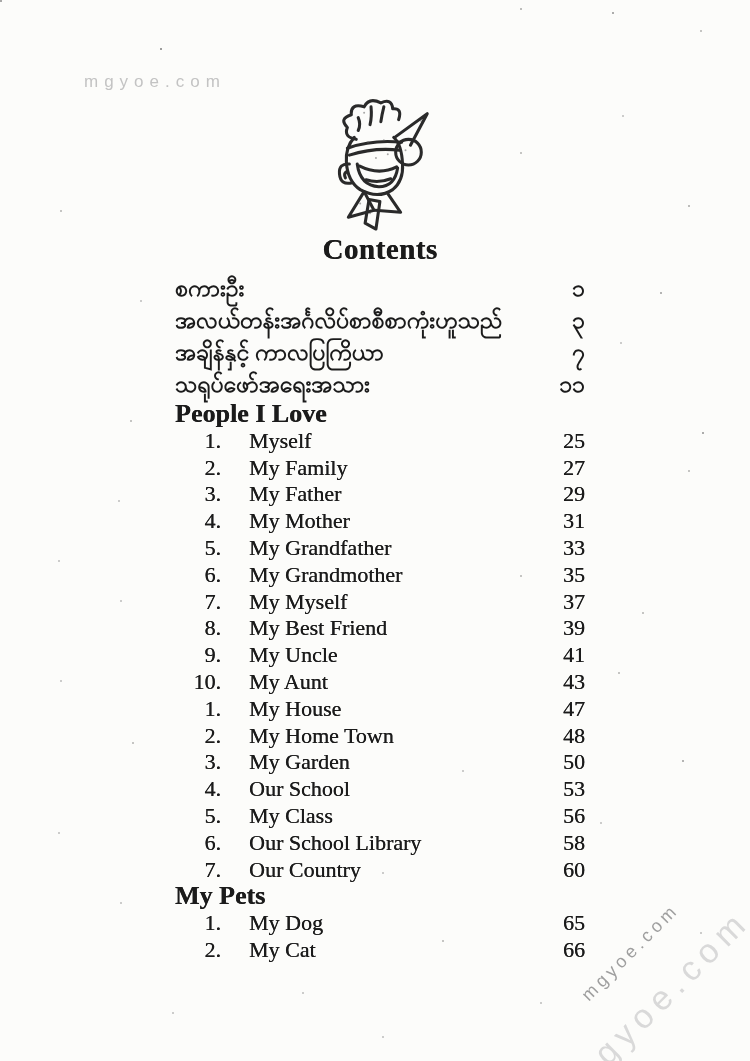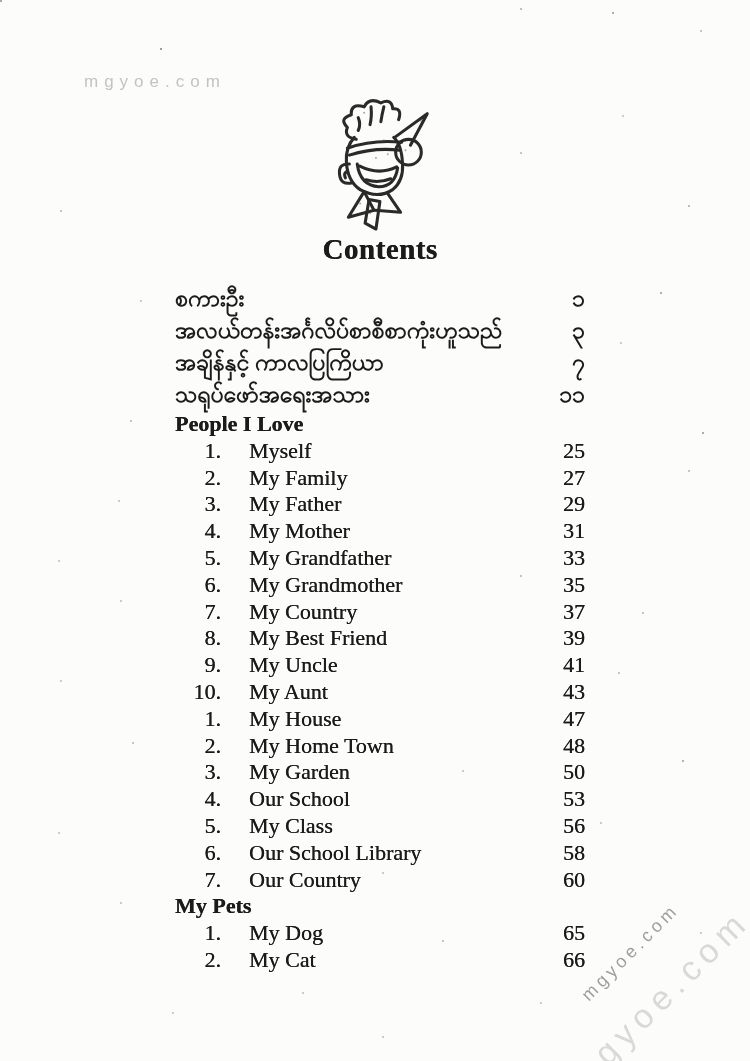--- a/index.html
+++ b/index.html
@@ -37,31 +37,31 @@
   .wm-br {
     position:absolute;
     font-family:"Liberation Sans","DejaVu Sans",sans-serif;
     transform:rotate(-45deg); white-space:nowrap;
   }
   .wm-br.small { left:566px; top:942px; font-size:18px; letter-spacing:4px; color:#9f9f9f; }
   .wm-br.large { left:540px; top:980px; font-size:34px; letter-spacing:7px; color:#d9d9d9; }
   .mascot { position:absolute; left:298px; top:95px; width:150px; height:138px; }
   .toc { position:absolute; left:175px; top:233px; width:410px; }
   .toc-title {
-    margin:0 0 17px 0; text-align:center;
+    margin:0 0 7px 0; text-align:center;
     font-size:29px; font-weight:bold; letter-spacing:.5px;
     text-shadow:.4px 0 0 currentColor;
   }
   .front-row {
     display:flex; justify-content:space-between; align-items:flex-start;
     height:32px; font-size:23px; font-weight:bold;
   }
   .front-row .pg { font-weight:bold; }
   .sec-head {
-    font-size:22px; font-weight:bold; line-height:26.8px;
+    font-size:26px; font-weight:bold; line-height:26.8px;
     text-shadow:.3px 0 0 currentColor;
   }
   .item-row { display:flex; line-height:26.8px; font-size:22px; text-shadow:.25px 0 0 currentColor; }
   .item-row .num { width:46px; text-align:right; flex:none; }
   .item-row .label { margin-left:28px; flex:1; }
   .item-row .pg { flex:none; }
 </style>
 </head>
 <body>
 
@@ -154,21 +154,21 @@
           <span class="label">My Grandfather</span>
           <span class="pg">33</span>
         </div>
         <div class="item-row">
           <span class="num">6.</span>
           <span class="label">My Grandmother</span>
           <span class="pg">35</span>
         </div>
         <div class="item-row">
           <span class="num">7.</span>
-          <span class="label">My Country</span>
+          <span class="label">My Myself</span>
           <span class="pg">37</span>
         </div>
         <div class="item-row">
           <span class="num">8.</span>
           <span class="label">My Best Friend</span>
           <span class="pg">39</span>
         </div>
         <div class="item-row">
           <span class="num">9.</span>
           <span class="label">My Uncle</span>

